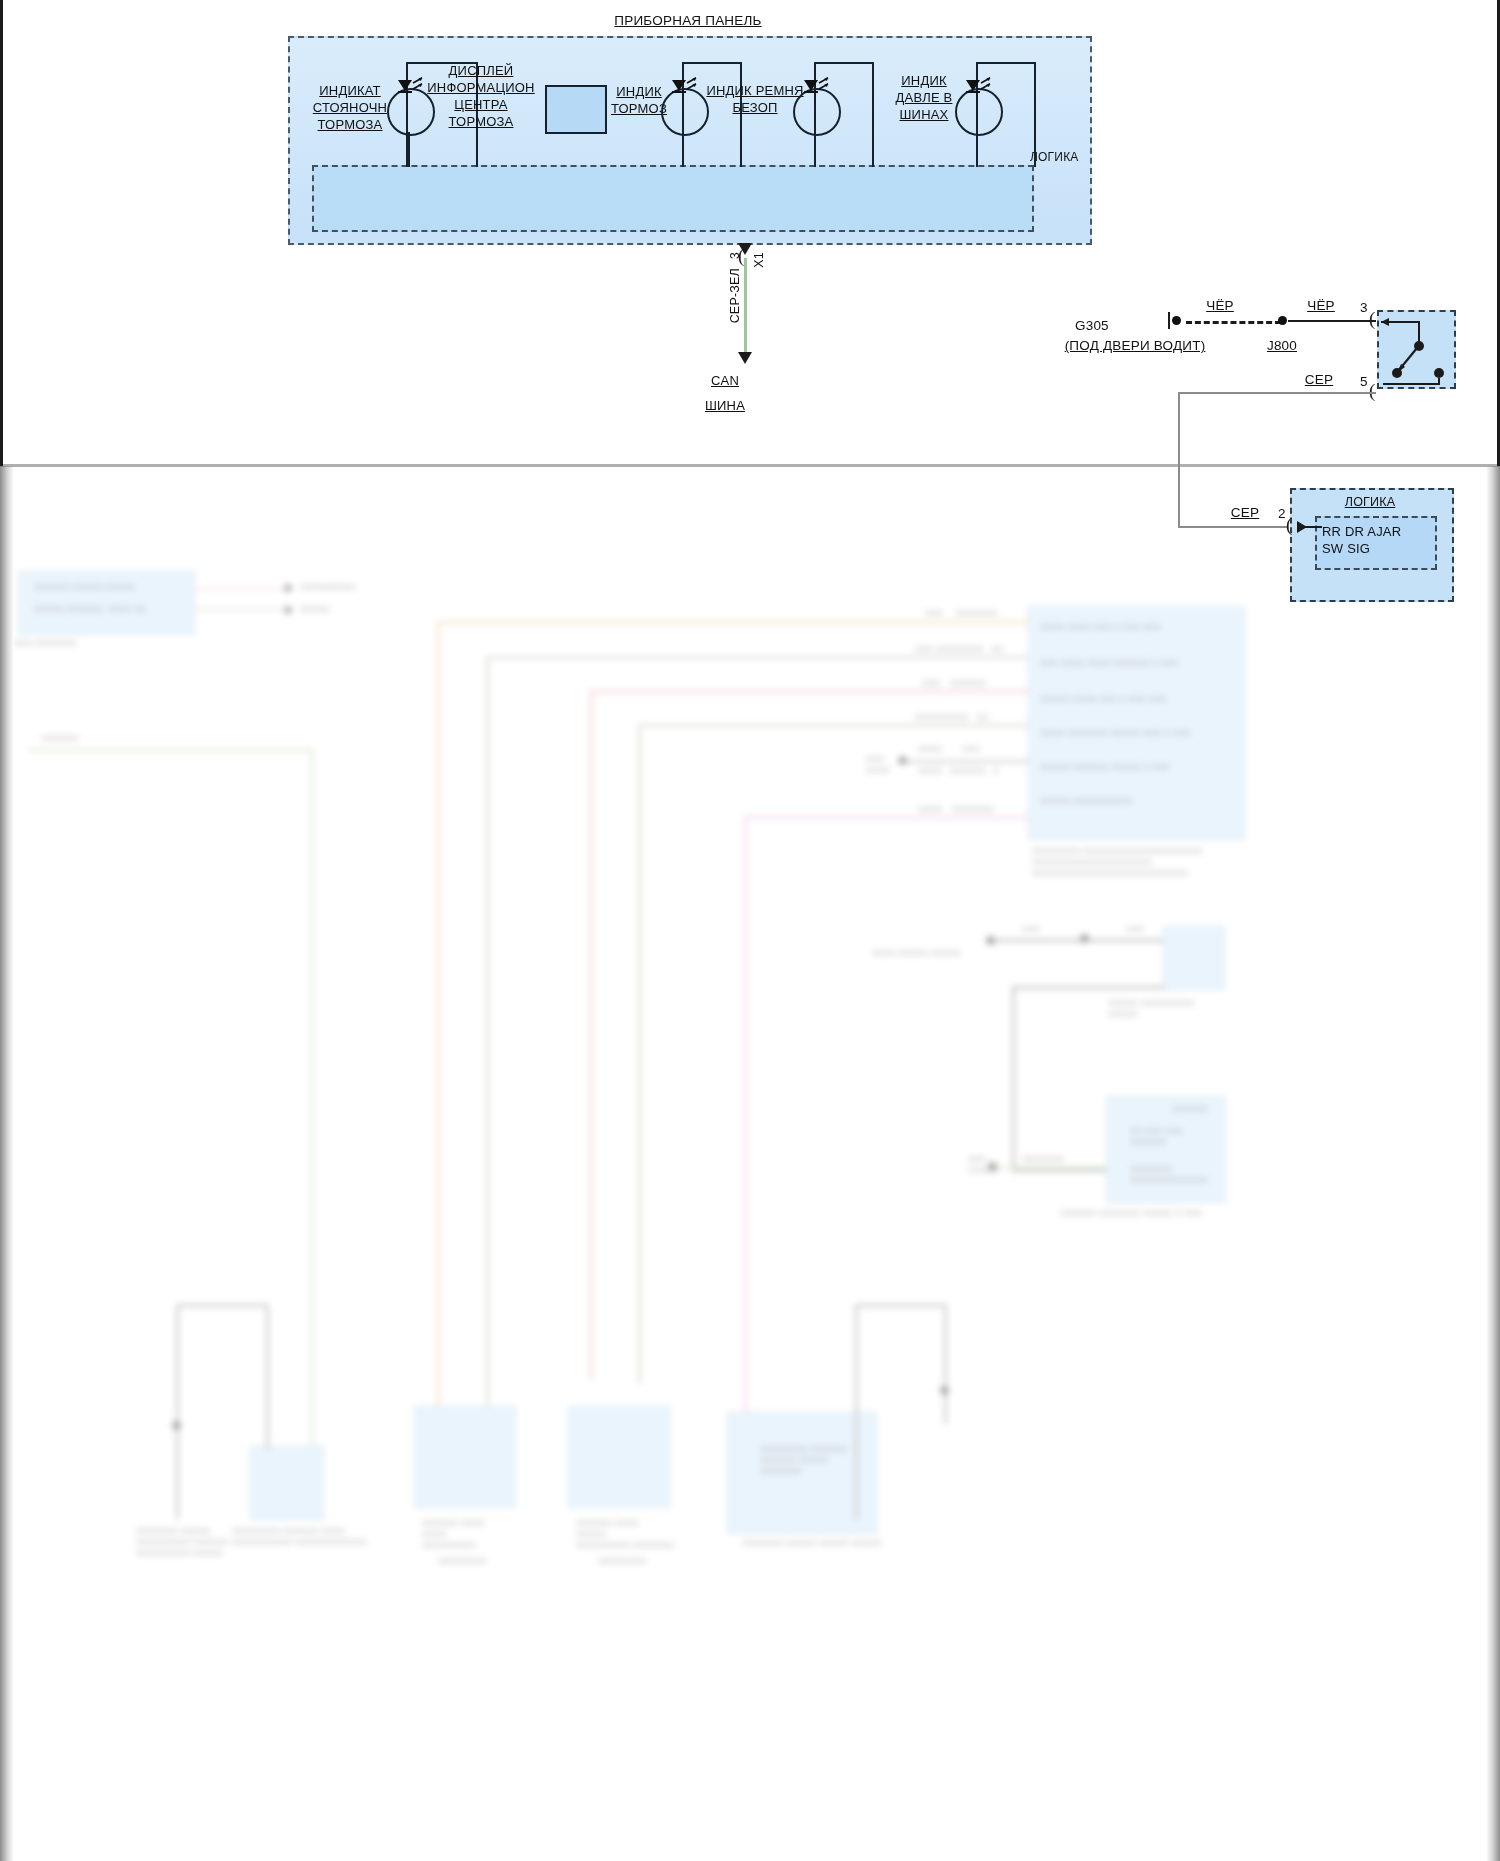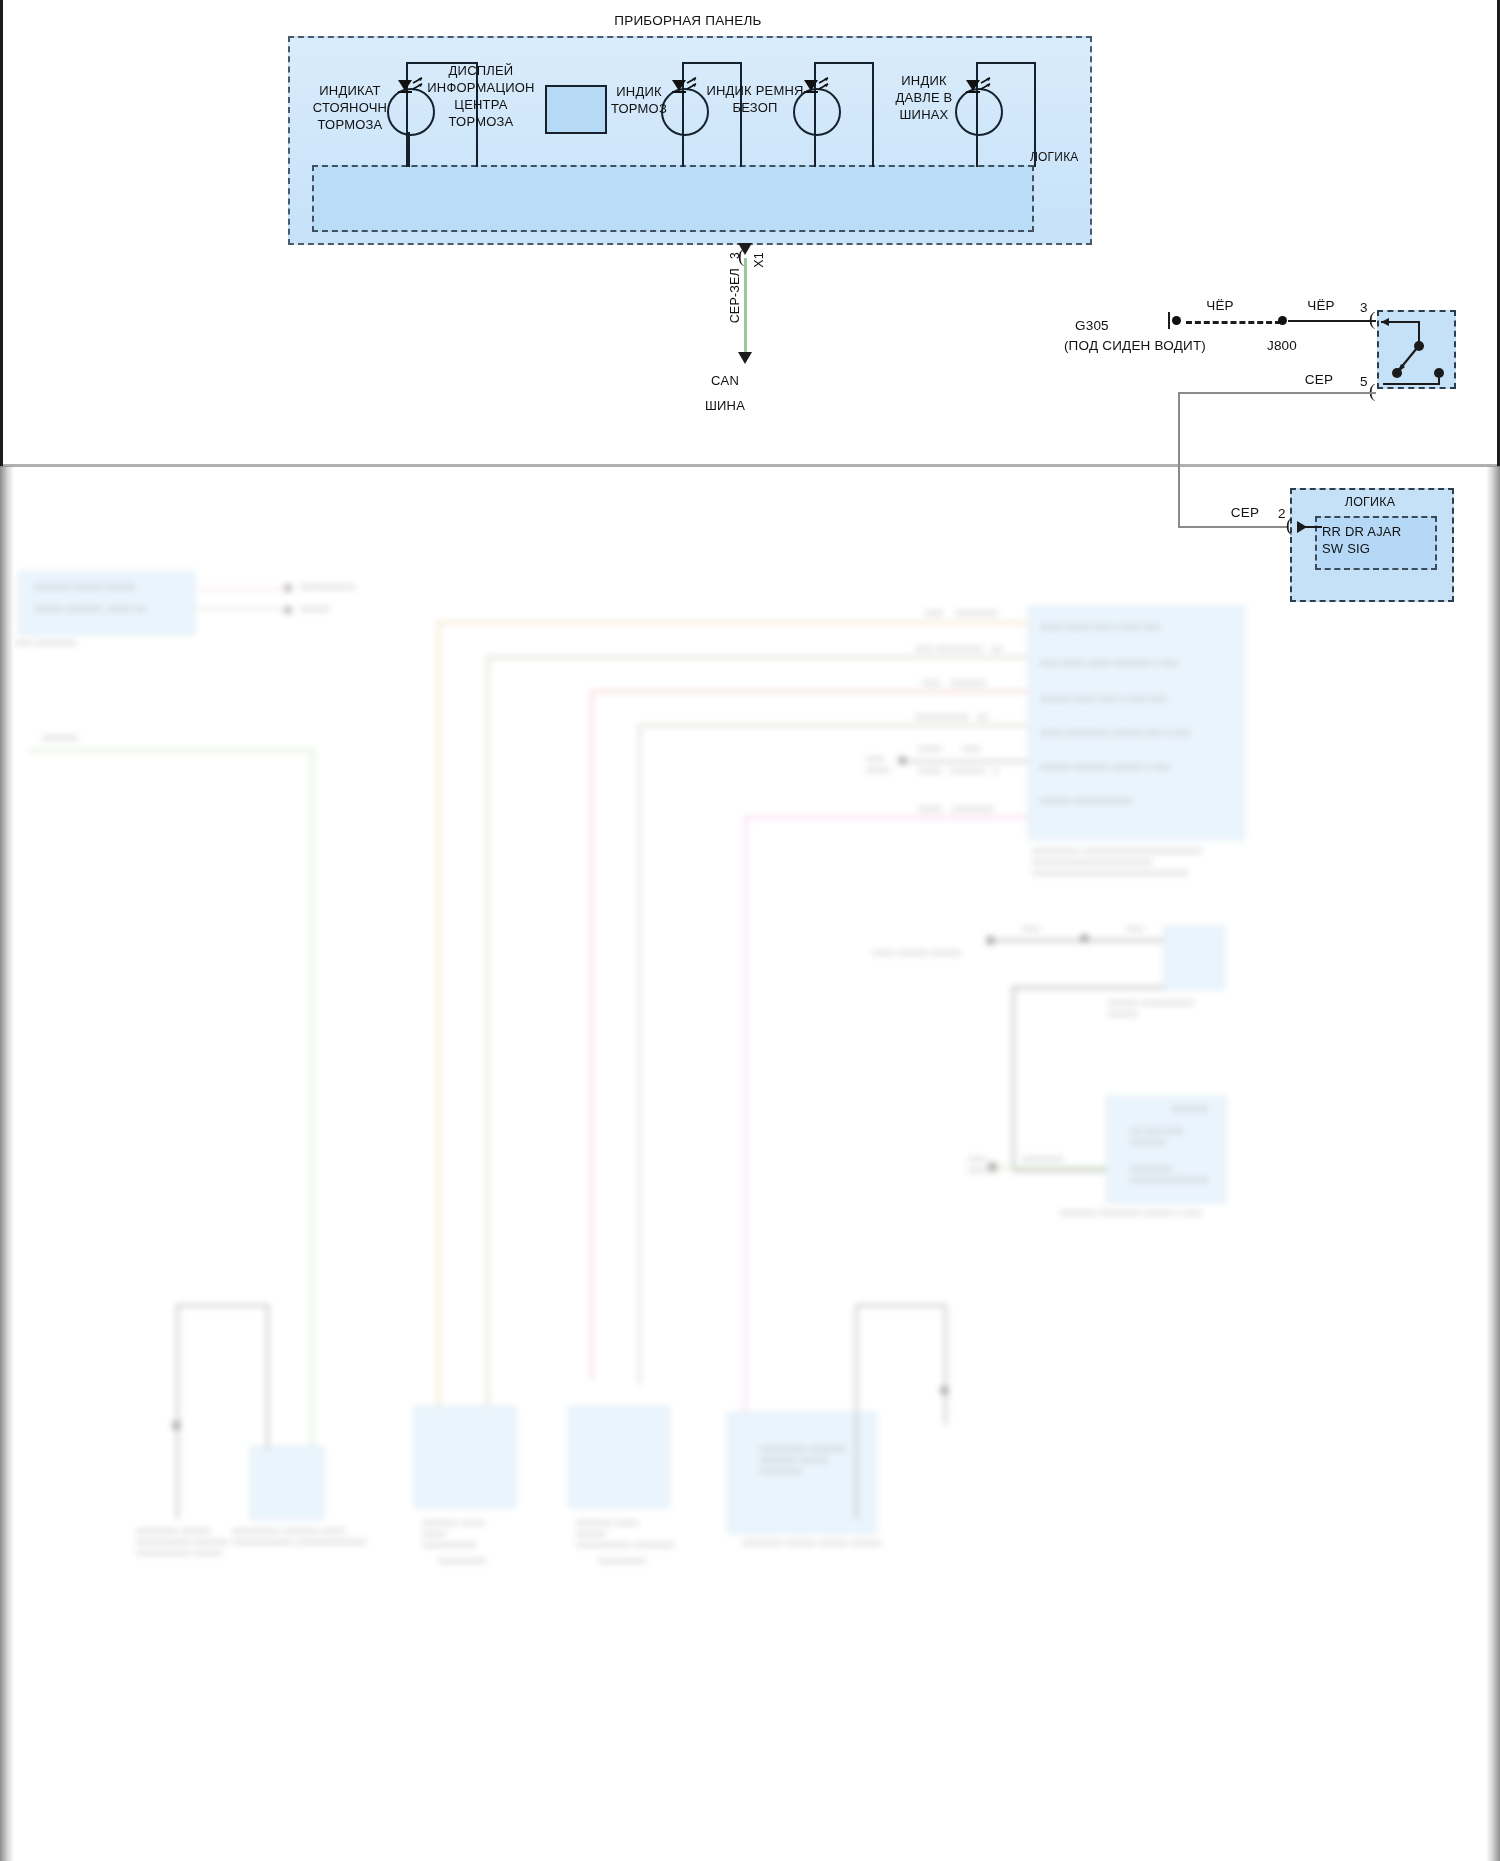--- a/index.html
+++ b/index.html
@@ -4,21 +4,21 @@
 <title>Wiring Diagram</title>
 <style>
   html,body{margin:0;padding:0;background:#ffffff;}
   body{
     font-family:"Liberation Sans", sans-serif;
     width:1500px;height:1861px;position:relative;overflow:hidden;
     color:#111;
   }
   .page{position:absolute;inset:0;}
   .txt{position:absolute;font-size:13px;line-height:15px;letter-spacing:.2px;white-space:pre;color:#111;}
-  .txt.c{text-align:center;}
+  .txt.c{text-align:center;text-decoration:underline;}
   .txt.r{}
   .vert{writing-mode:vertical-rl;transform:rotate(180deg);}
   .ln{position:absolute;background:#1b1b1b;}
   .hl{height:2px;}
   .vl{width:2px;}
   .dot{position:absolute;width:9px;height:9px;border-radius:50%;background:#111;}
 
   
   #topLayer{position:absolute;left:0;top:0;width:1500px;height:560px;z-index:5;}
 
@@ -327,21 +327,21 @@
     <div class="txt vert" style="left:728px;top:268px;font-size:12.5px;">СЕР-ЗЕЛ</div>
     <div class="txt vert" style="left:752px;top:252px;font-size:12.5px;">X1</div>
     <div class="greenwire" style="left:744px;top:258px;height:98px;"></div>
     <div class="arrowDown" style="left:738px;top:352px;"></div>
     <div class="txt c" style="left:680px;top:368px;width:90px;font-size:13px;line-height:25px;">CAN
 ШИНА</div>
 
     <div class="txt r" style="left:1075px;top:318px;width:60px;font-size:13.5px;">G305</div>
     <div class="ln vl" style="left:1168px;top:312px;height:17px;"></div>
     <div class="dot" style="left:1172px;top:316px;"></div>
-    <div class="txt c" style="left:1020px;top:338px;width:230px;font-size:13.5px;">(ПОД СИДЕН ВОДИТ)</div>
+    <div class="txt c" style="left:1020px;top:338px;width:230px;font-size:13.5px;">(ПОД ДВЕРИ ВОДИТ)</div>
 
     <div class="dashwire" style="left:1186px;top:321px;width:95px;"></div>
     <div class="txt c" style="left:1185px;top:298px;width:70px;font-size:13.5px;">ЧЁР</div>
     <div class="dot" style="left:1278px;top:316px;"></div>
     <div class="txt c" style="left:1252px;top:338px;width:60px;font-size:13.5px;">J800</div>
 
     <div class="ln hl" style="left:1288px;top:320px;width:88px;"></div>
     <div class="txt c" style="left:1290px;top:298px;width:62px;font-size:13.5px;">ЧЁР</div>
     <div class="txt" style="left:1360px;top:300px;font-size:13.5px;">3</div>
     <div class="conn" style="left:1369px;top:308px;">(</div>

